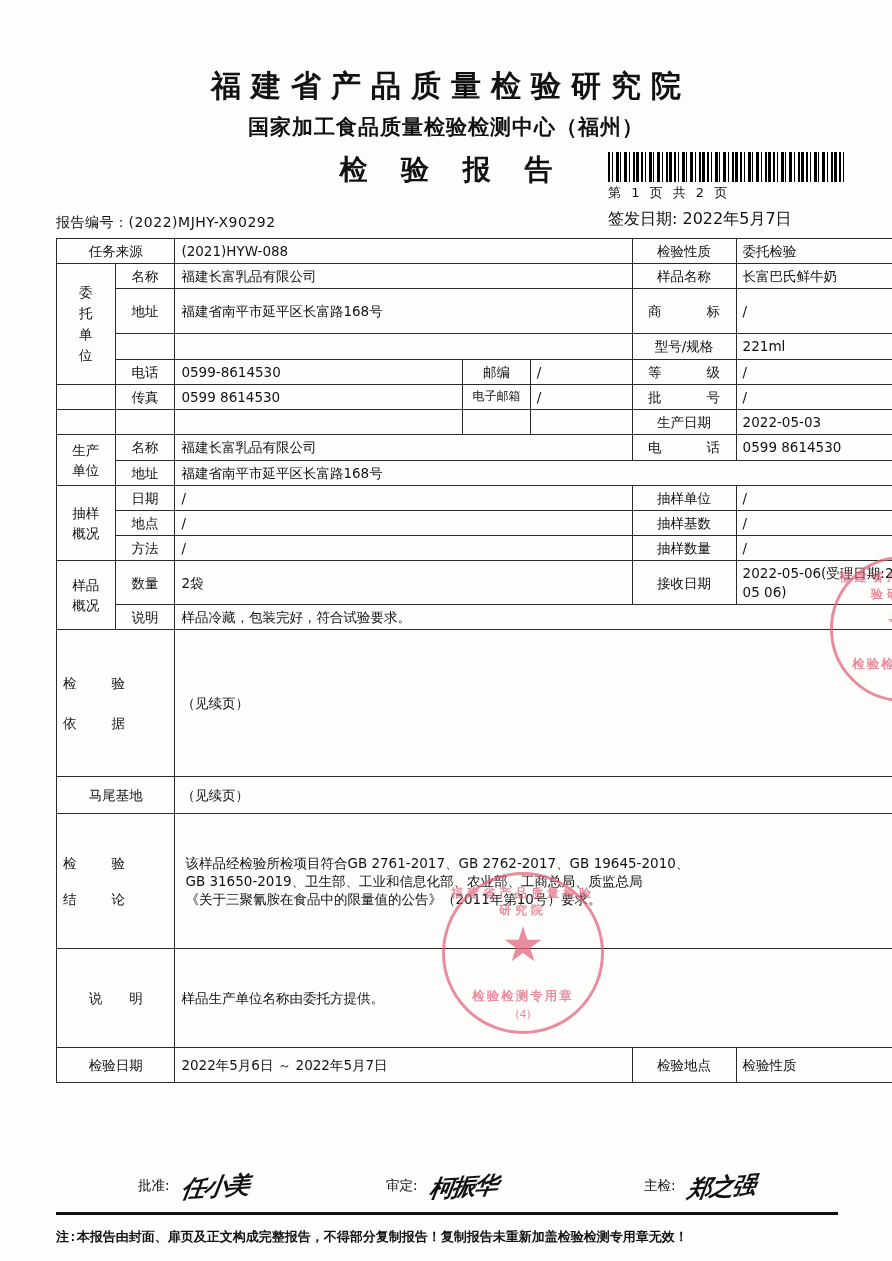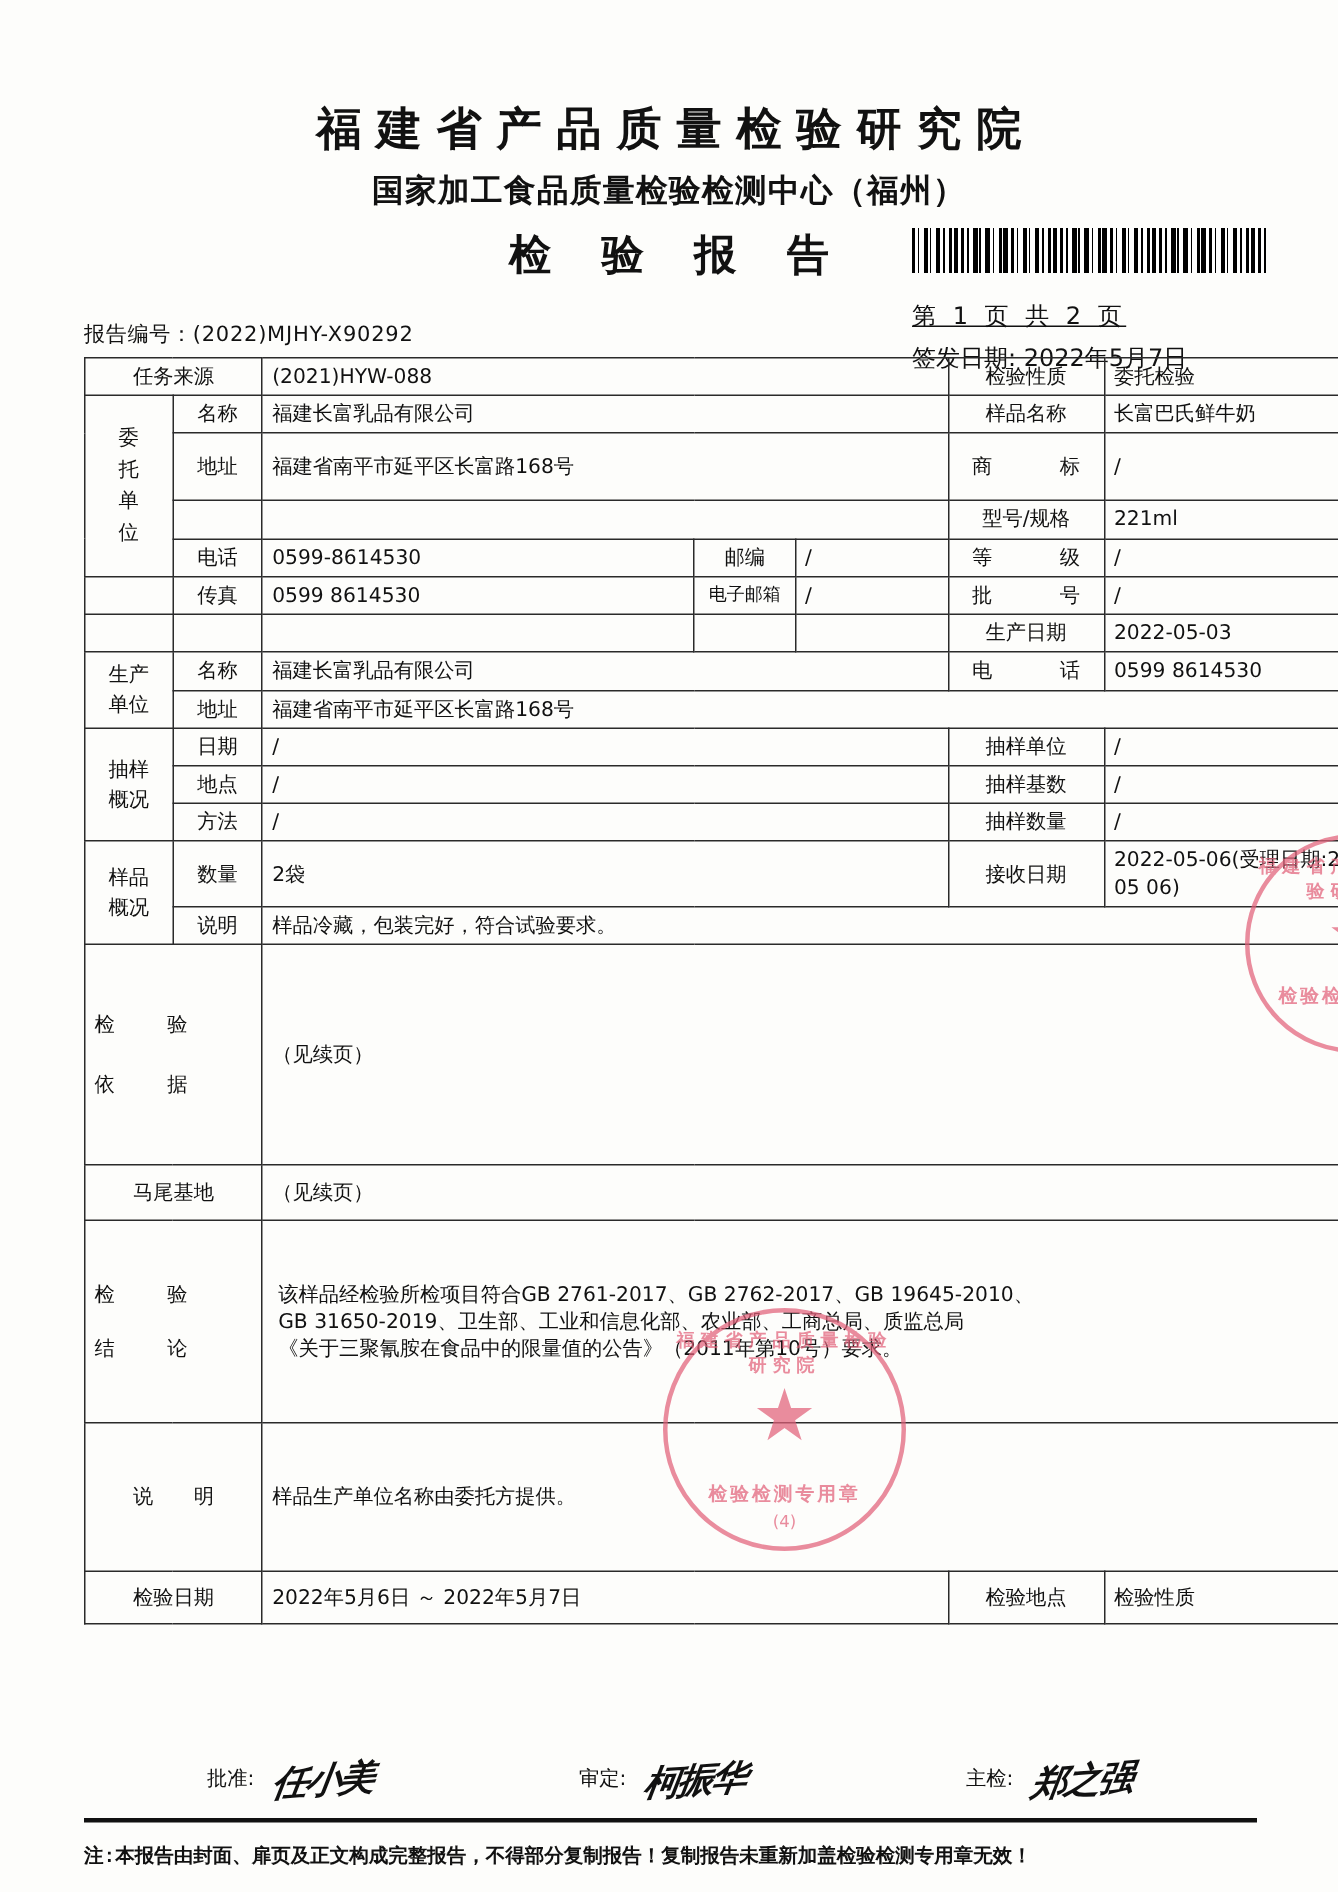--- a/index.html
+++ b/index.html
@@ -31,21 +31,21 @@
   }
 
   
   .barcode-wrap{position:absolute;right:42px;top:152px;width:242px;text-align:left;}
   .barcode{height:30px;width:236px;
     background:repeating-linear-gradient(90deg,
       #000 0 2px,#fff 2px 4px,#000 4px 5px,#fff 5px 8px,#000 8px 11px,#fff 11px 12px,
       #000 12px 13px,#fff 13px 16px,#000 16px 19px,#fff 19px 21px,#000 21px 22px,#fff 22px 25px,
       #000 25px 27px,#fff 27px 28px,#000 28px 31px,#fff 31px 33px);
   }
-  .pageno{font-size:16px;margin-top:19px;letter-spacing:3px;text-decoration:underline;}
+  .pageno{font-size:13px;margin-top:2px;letter-spacing:3px;}
   .issue{font-size:16px;margin-top:7px;letter-spacing:0px;}
 
   .rptno{position:absolute;left:56px;top:214px;font-size:14px;letter-spacing:0.5px;}
 
   
   table.main{
     position:absolute;left:56px;top:238px;
     border-collapse:collapse;width:891px;
     font-size:13.5px;
   }

